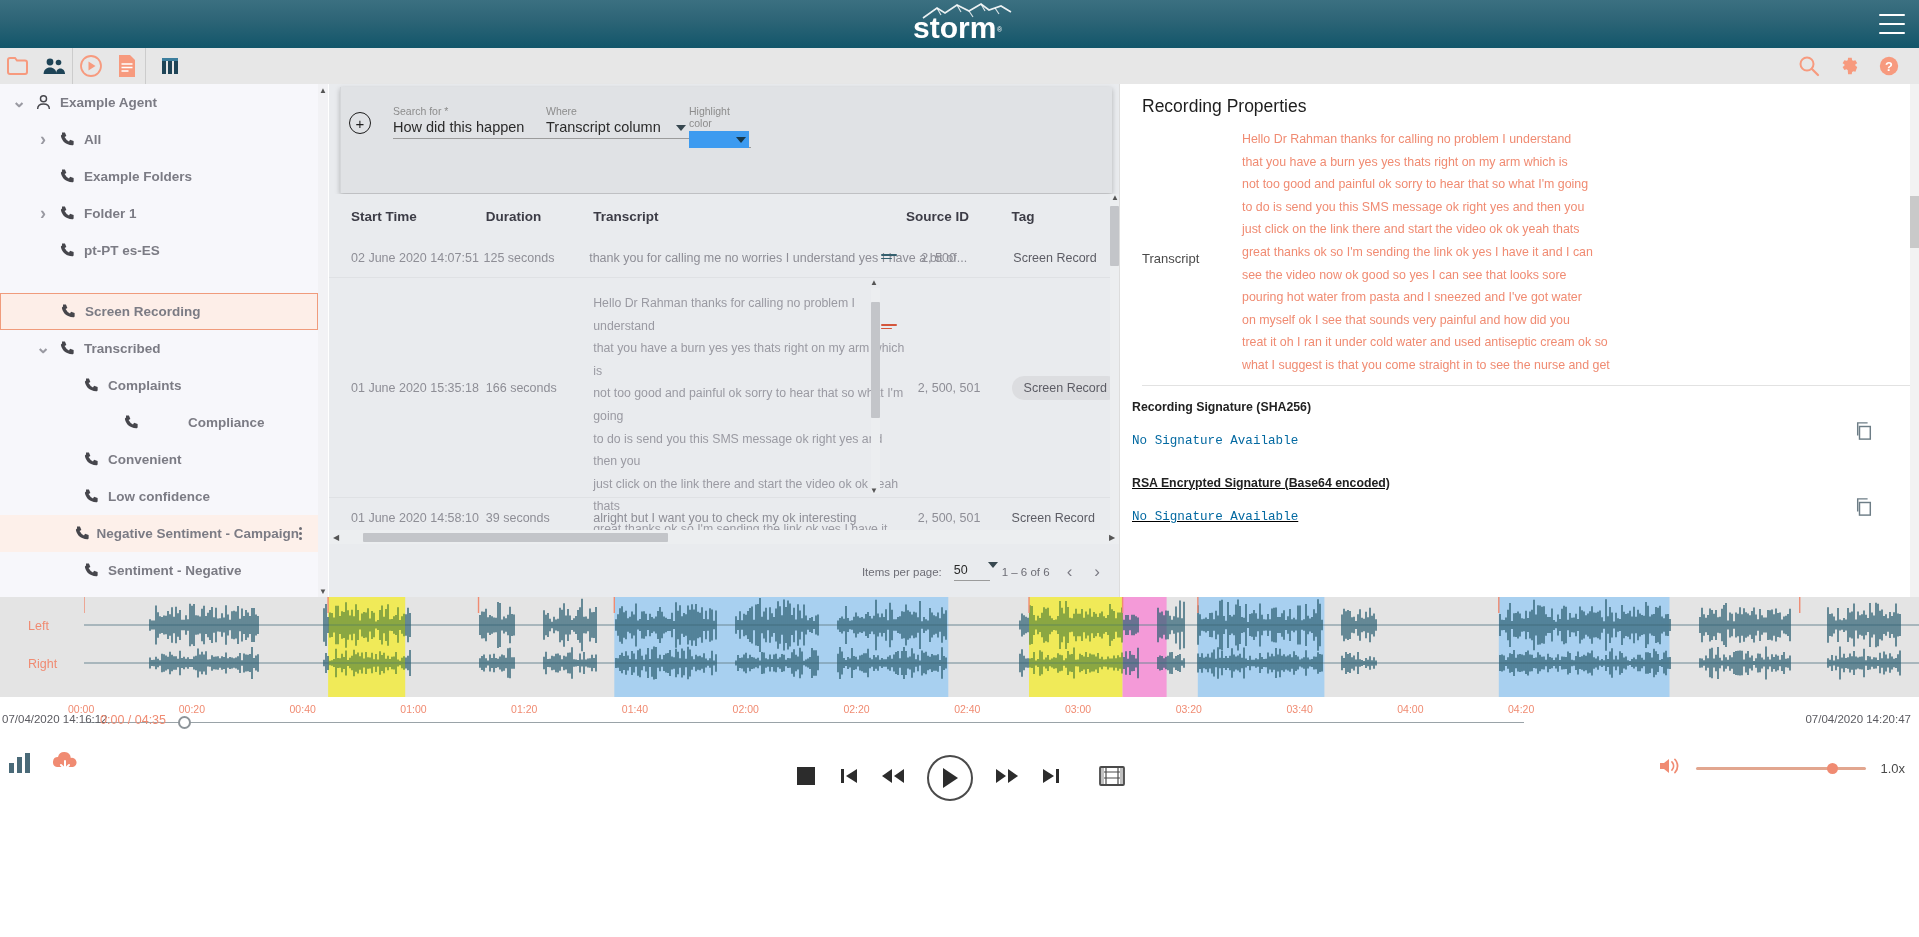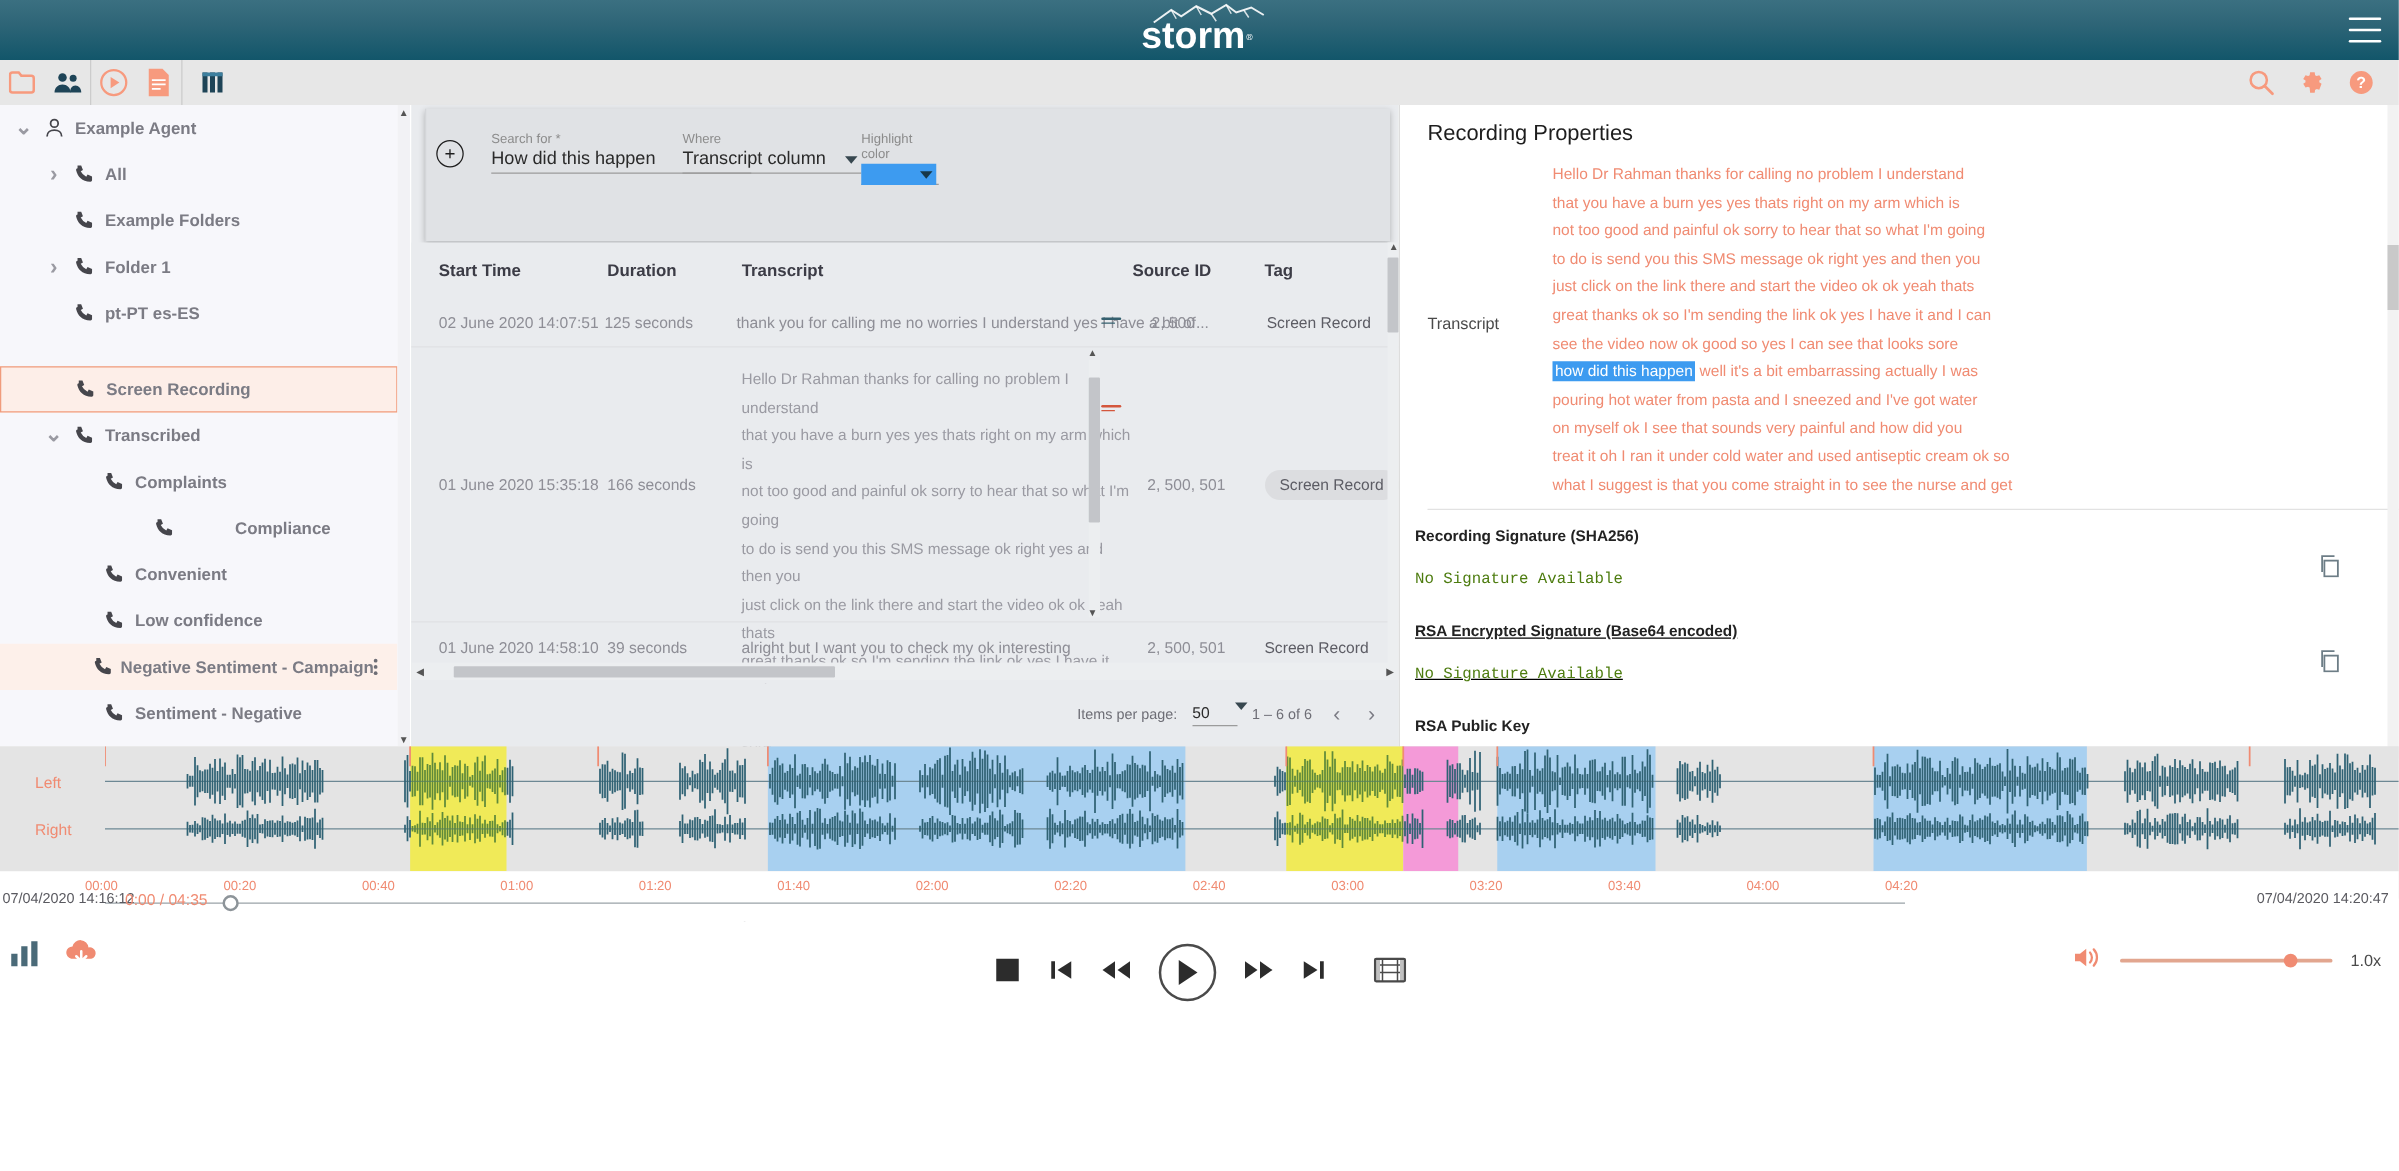--- a/index.html
+++ b/index.html
@@ -180,21 +180,21 @@
   .rp-tr-label {
     width: 100px; font-size: 13px; color: #4a4a4a; padding-top: 128px; flex-shrink: 0;
   }
   .rp-tr-lines {
     color: #f08b72; font-size: 12.4px; line-height: 22.6px; padding-top: 5px;
   }
   .rp-divider { height: 1px; background: #e2e2e2; margin: 8px 0 0 22px; }
   .rp-field { padding: 14px 0 0 12px; position: relative; }
   .rp-flabel { font-size: 12.3px; font-weight: bold; color: #222; }
   .rp-fvalue {
-    font-family: "Liberation Mono", monospace; font-size: 12.6px; color: #4d7c0f;
+    font-family: "Liberation Mono", monospace; font-size: 12.6px; color: #0369a1;
     padding-top: 20px;
   }
   .copy-icon { position: absolute; right: 46px; top: 36px; }
   .rp-scroll {
     position: absolute; right: 0; top: 0; width: 9px; height: 523px; background: #f2f2f2;
   }
   .rp-thumb { position: absolute; right: 0; top: 112px; width: 9px; height: 52px; background: #c9c9c9; }
 
   
   .wave {
@@ -586,21 +586,20 @@
   <div class="rp-transcript-row">
     <div class="rp-tr-label">Transcript</div>
     <div class="rp-tr-lines" id="rp-lines">
         <div>Hello Dr Rahman thanks for calling no problem I understand</div>
         <div>that you have a burn yes yes thats right on my arm which is</div>
         <div>not too good and painful ok sorry to hear that so what I'm going</div>
         <div>to do is send you this SMS message ok right yes and then you</div>
         <div>just click on the link there and start the video ok ok yeah thats</div>
         <div>great thanks ok so I'm sending the link ok yes I have it and I can</div>
         <div>see the video now ok good so yes I can see that looks sore</div>
-        <div><span class="hl-blue" style="background: rgb(61, 155, 240);">how did this happen</span> well it's a bit embarrassing actually I was</div>
         <div>pouring hot water from pasta and I sneezed and I've got water</div>
         <div>on myself ok I see that sounds very painful and how did you</div>
         <div>treat it oh I ran it under cold water and used antiseptic cream ok so</div>
         <div>what I suggest is that you come straight in to see the nurse and get</div>
       </div>
   </div>
   <div class="rp-divider"></div>
 
   <div class="rp-field">
     <div class="rp-flabel">Recording Signature (SHA256)</div>
@@ -617,23 +616,20 @@
     <div class="rp-flabel">RSA Encrypted Signature (Base64 encoded)</div>
     <div class="rp-fvalue">No Signature Available</div>
     <div class="copy-icon" style="top:50px;">
       <svg width="18" height="18" viewBox="0 0 20 20">
           <rect x="5" y="5" width="12" height="14" fill="none" stroke="#6d7d86" stroke-width="1.6"></rect>
           <path d="M3 15V1h11" fill="none" stroke="#6d7d86" stroke-width="1.6"></path>
         </svg>
     </div>
   </div>
 
-  <div class="rp-field" style="padding-top:28px;">
-    <div class="rp-flabel">RSA Public Key</div>
-  </div>
 
   <div class="rp-scroll">
     <div class="rp-thumb"></div>
   </div>
 </div>
 
 <div class="wave">
   <div class="wave-label" style="top:22px;">Left</div>
   <div class="wave-label" style="top:60px;">Right</div>
   <svg class="wave-canvas" id="wave-svg" viewBox="0 0 1835 100" preserveAspectRatio="none">

